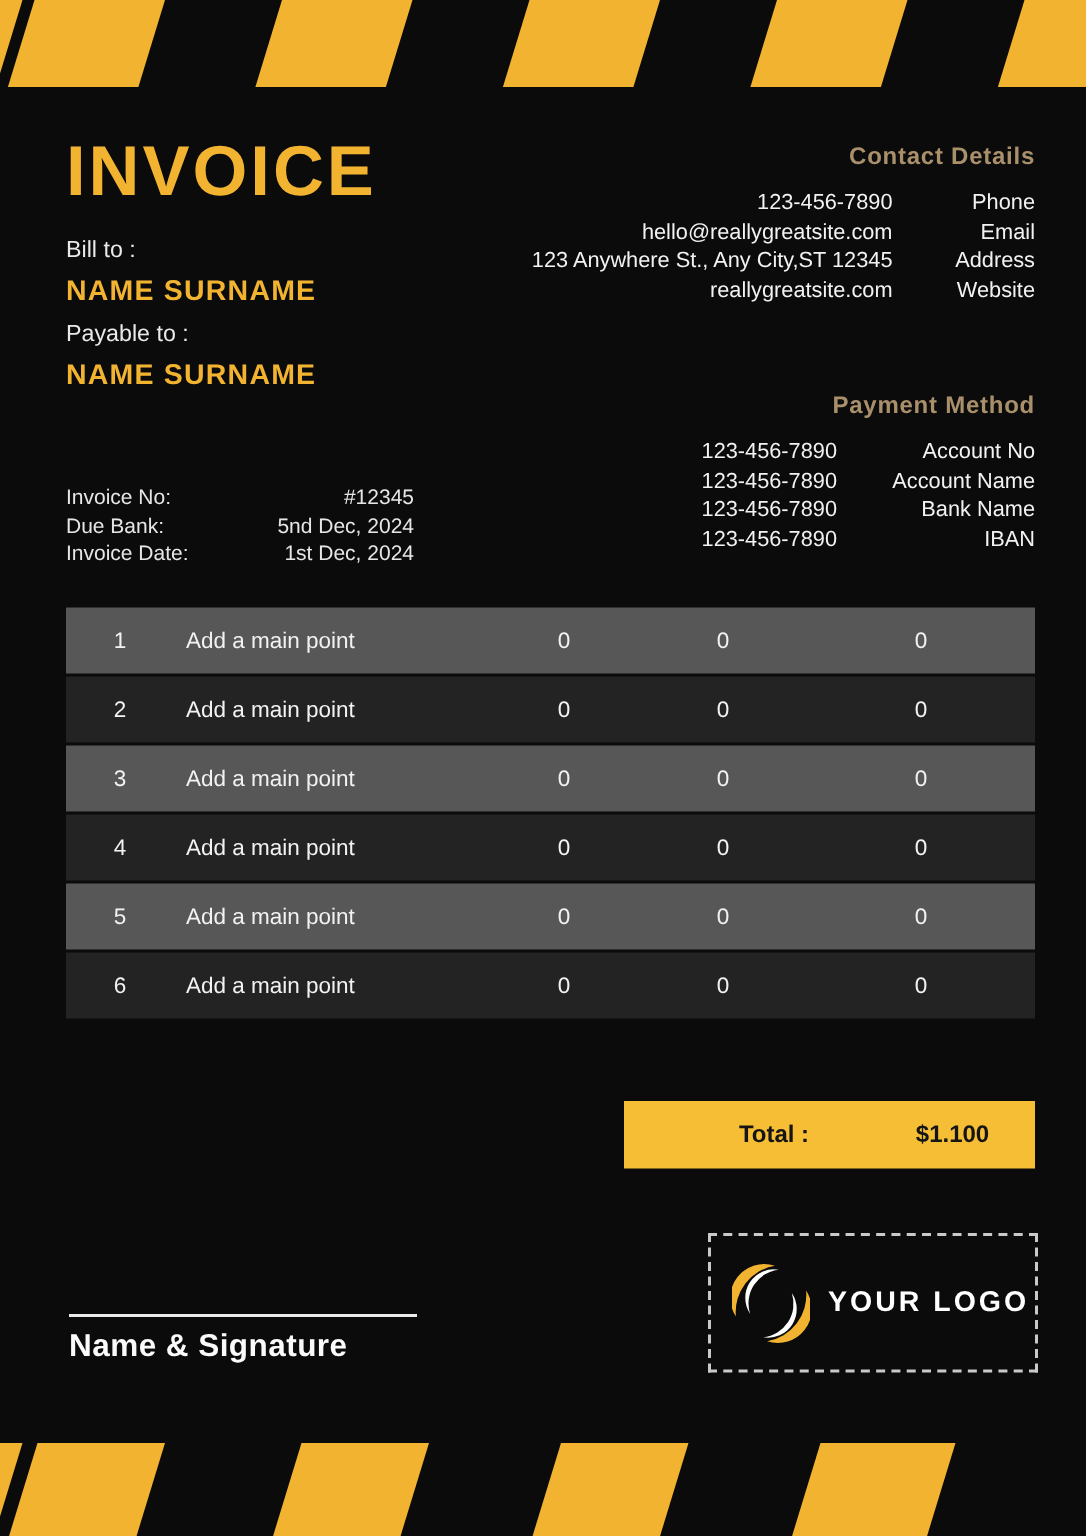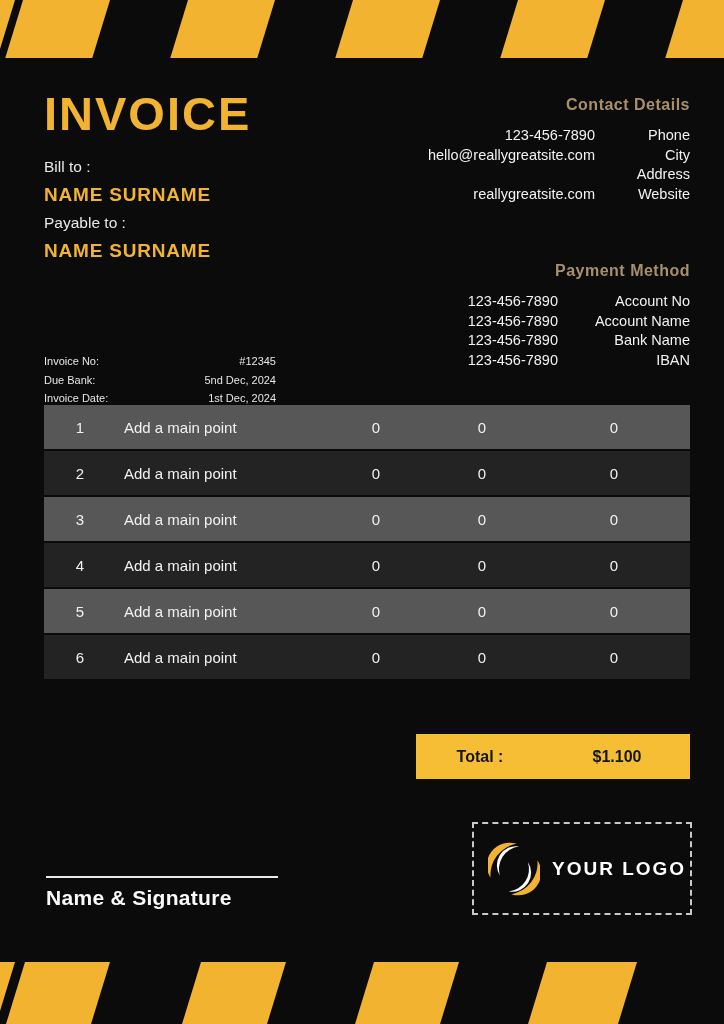--- a/index.html
+++ b/index.html
@@ -50,40 +50,40 @@
   .payment-block .rb-label{width:132px;}
 
   
   .bill-block{position:absolute;left:44px;top:154px;}
   .bill-label{color:#E9E9E9;font-size:15.5px;line-height:26px;}
   .bill-name{color:var(--yellow);font-size:19px;font-weight:800;
              letter-spacing:.8px;line-height:30px;}
 
   
   .meta-block{position:absolute;left:44px;top:322px;width:232px;
-              font-size:11px;color:#E6E6E6;margin-top:30px;}
+              font-size:14px;color:#E6E6E6;}
   .meta-row{display:flex;justify-content:space-between;line-height:18.5px;}
   .meta-label{text-align:left;}
   .meta-value{text-align:right;}
 
   
   .table{position:absolute;left:44px;top:405px;width:646px;}
   .tgrid{display:grid;grid-template-columns:72px 210px 100px 112px 152px;align-items:center;}
   .thead{background:var(--table-yellow);height:47px;margin-bottom:3px;
          color:#151515;font-weight:bold;font-size:15px;}
   .thead .cell,.trow .cell{text-align:center;}
   .thead .cell.material,.trow .cell.material{text-align:left;padding-left:8px;}
   .trow{height:44px;margin-bottom:2px;color:var(--white);font-size:15px;}
   .trow.odd{background:var(--row-light);}
   .trow.even{background:var(--row-dark);}
 
   .total-row{position:absolute;left:416px;top:734px;width:274px;height:45px;
              background:var(--table-yellow);display:grid;
              grid-template-columns:128px 1fr;align-items:center;
-             color:#151515;font-weight:bold;font-size:16px;}
+             color:#151515;font-weight:bold;font-size:16px;padding-left:36px;}
   .total-row span{text-align:center;display:block;}
 
   
   .sig-line{position:absolute;left:46px;top:876px;width:232px;height:2px;background:#EAEAEA;}
   .sig-label{position:absolute;left:46px;top:886px;color:#FAFAFA;
              font-size:21px;font-weight:bold;letter-spacing:.3px;}
 
   
   .logo-box{position:absolute;left:472px;top:822px;width:220px;height:93px;
             border:2px dashed #C9C9C9;display:flex;align-items:center;}
@@ -108,23 +108,24 @@
   <div class="title">INVOICE</div>
 
   <div class="right-block contact-block">
     <div class="rb-heading">Contact Details</div>
     <div class="rb-row">
       <span class="rb-value">123-456-7890</span>
       <span class="rb-label">Phone</span>
     </div>
     <div class="rb-row">
       <span class="rb-value">hello@reallygreatsite.com</span>
-      <span class="rb-label">City</span>
-    </div>
-    <div class="rb-row">
+      <span class="rb-label">Email</span>
+    </div>
+    <div class="rb-row">
+      <span class="rb-value">123 Anywhere St., Any City,ST 12345</span>
       <span class="rb-label">Address</span>
     </div>
     <div class="rb-row">
       <span class="rb-value">reallygreatsite.com</span>
       <span class="rb-label">Website</span>
     </div>
   </div>
 
   <div class="bill-block">
     <div class="bill-label">Bill to :</div>

